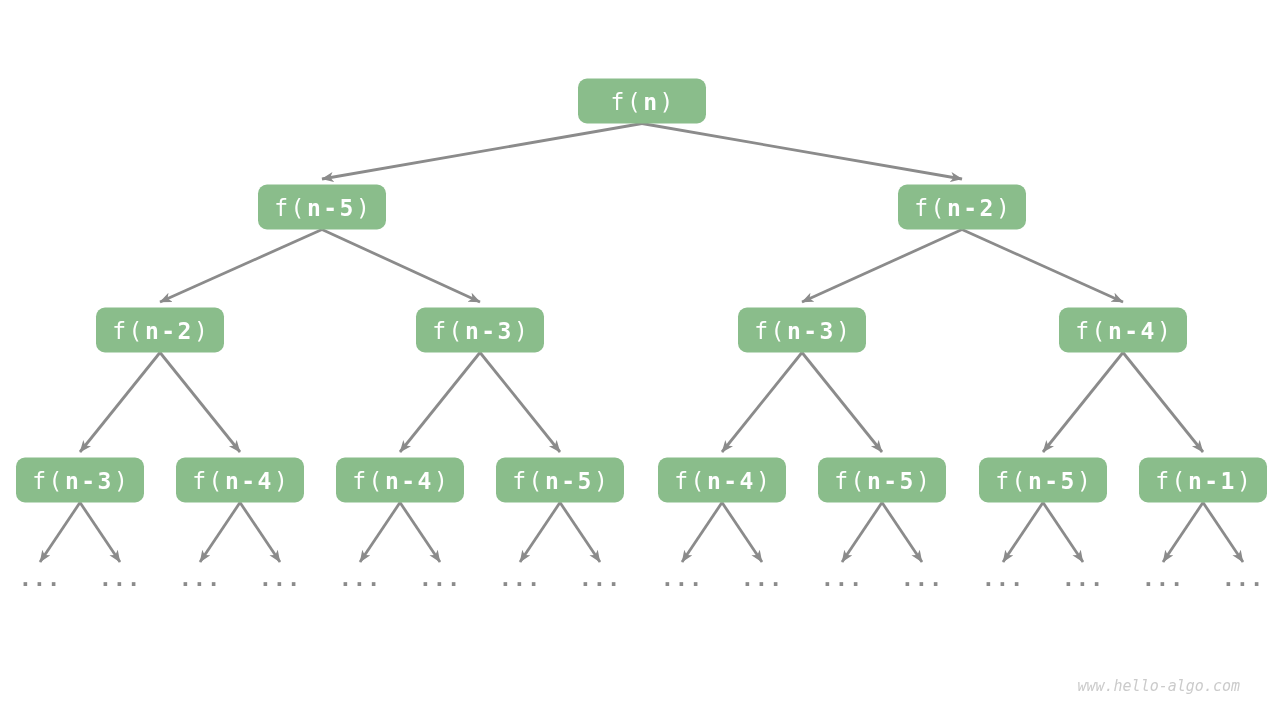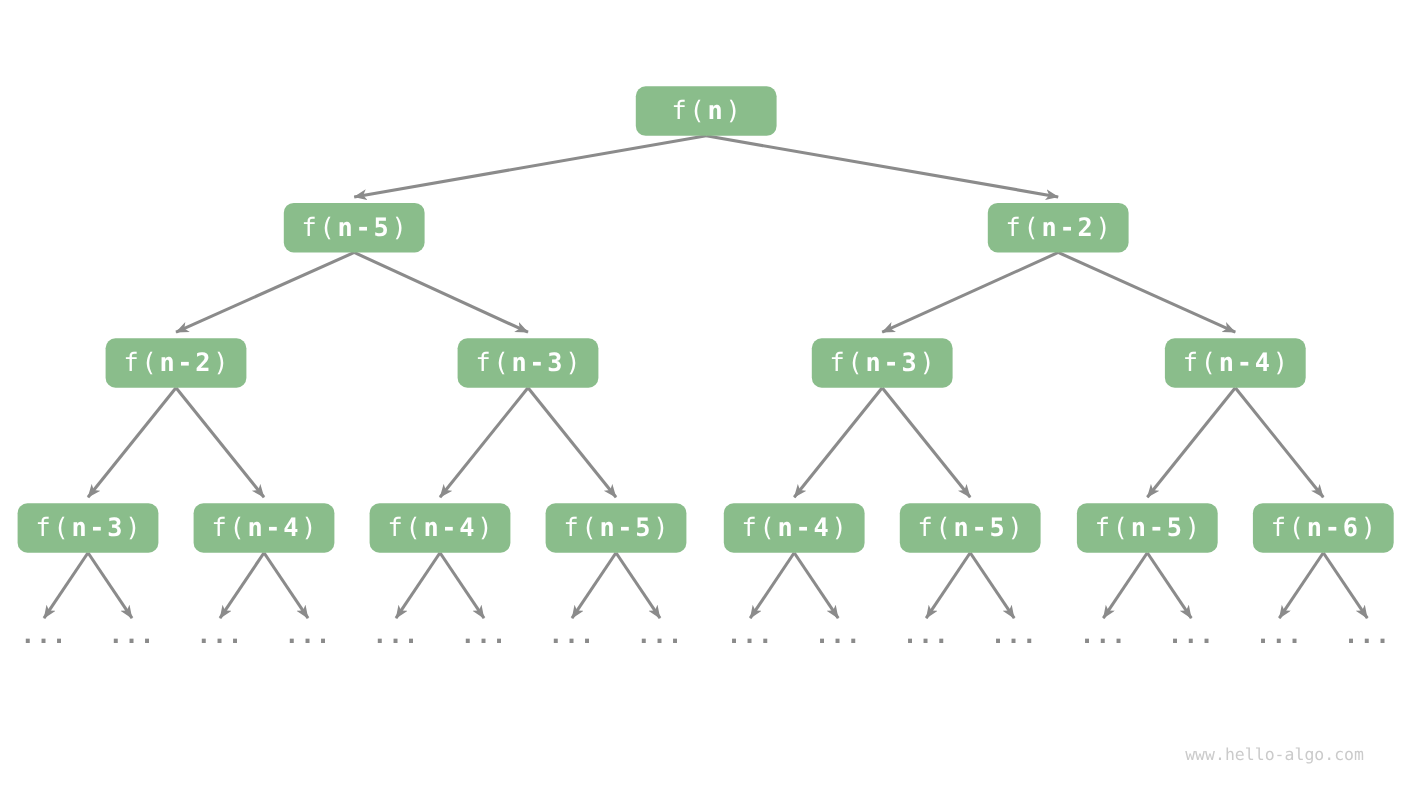--- a/index.html
+++ b/index.html
@@ -25,20 +25,21 @@
   .leaf{
     position:absolute;transform:translate(-50%,-50%);
     color:var(--leaf-color,#8b8b8b);
     font-weight:700;font-size:22px;letter-spacing:1px;
     white-space:nowrap;
   }
   .watermark{
     position:absolute;right:40px;top:677px;
     color:var(--watermark-color,#cbcbcb);
     font-size:15px;
+    font-style:italic;
   }
 </style>
 </head>
 <body>
 
 <div class="canvas">
   <svg class="edges" width="1280" height="720">
     <defs>
       <marker id="arrow" markerUnits="userSpaceOnUse" markerWidth="13" markerHeight="11" refX="11.5" refY="5" orient="auto">
         <path class="arrowhead" d="M0,0 L12,5 L0,10 L3.2,5 Z"></path>
@@ -143,21 +144,21 @@
         <span class="arg">n-5</span>
         <span class="post">)</span>
       </div>
       <div class="node" style="left: 1043px; top: 480px;">
         <span class="pre">f(</span>
         <span class="arg">n-5</span>
         <span class="post">)</span>
       </div>
       <div class="node" style="left: 1203px; top: 480px;">
         <span class="pre">f(</span>
-        <span class="arg">n-6</span>
+        <span class="arg">n-1</span>
         <span class="post">)</span>
       </div>
     </div>
   <div id="leaves">
       <div class="leaf" style="left: 40px; top: 578px;">...</div>
       <div class="leaf" style="left: 120px; top: 578px;">...</div>
       <div class="leaf" style="left: 200px; top: 578px;">...</div>
       <div class="leaf" style="left: 280px; top: 578px;">...</div>
       <div class="leaf" style="left: 360px; top: 578px;">...</div>
       <div class="leaf" style="left: 440px; top: 578px;">...</div>

